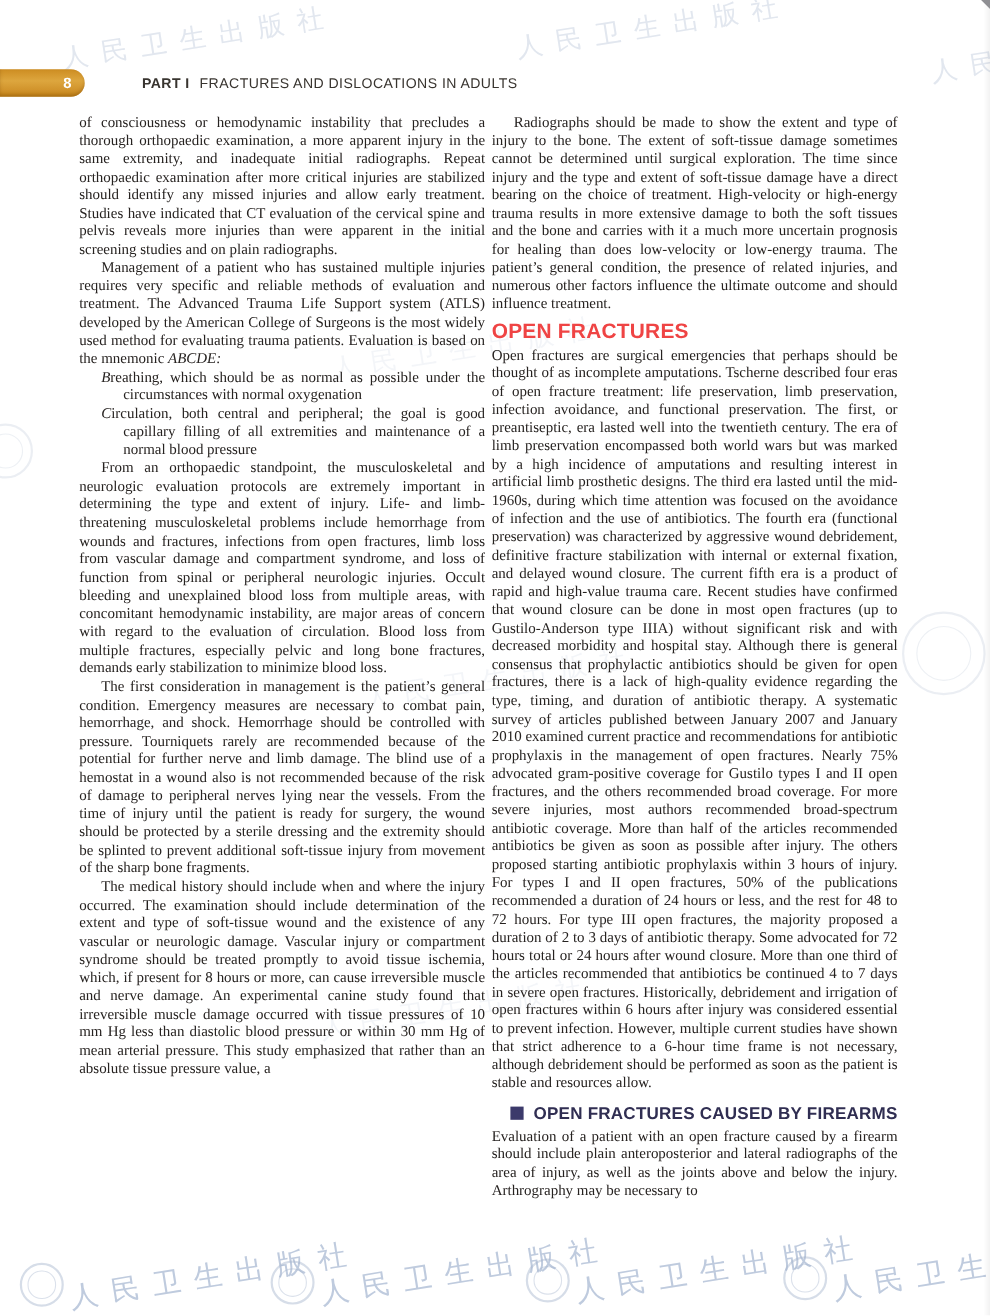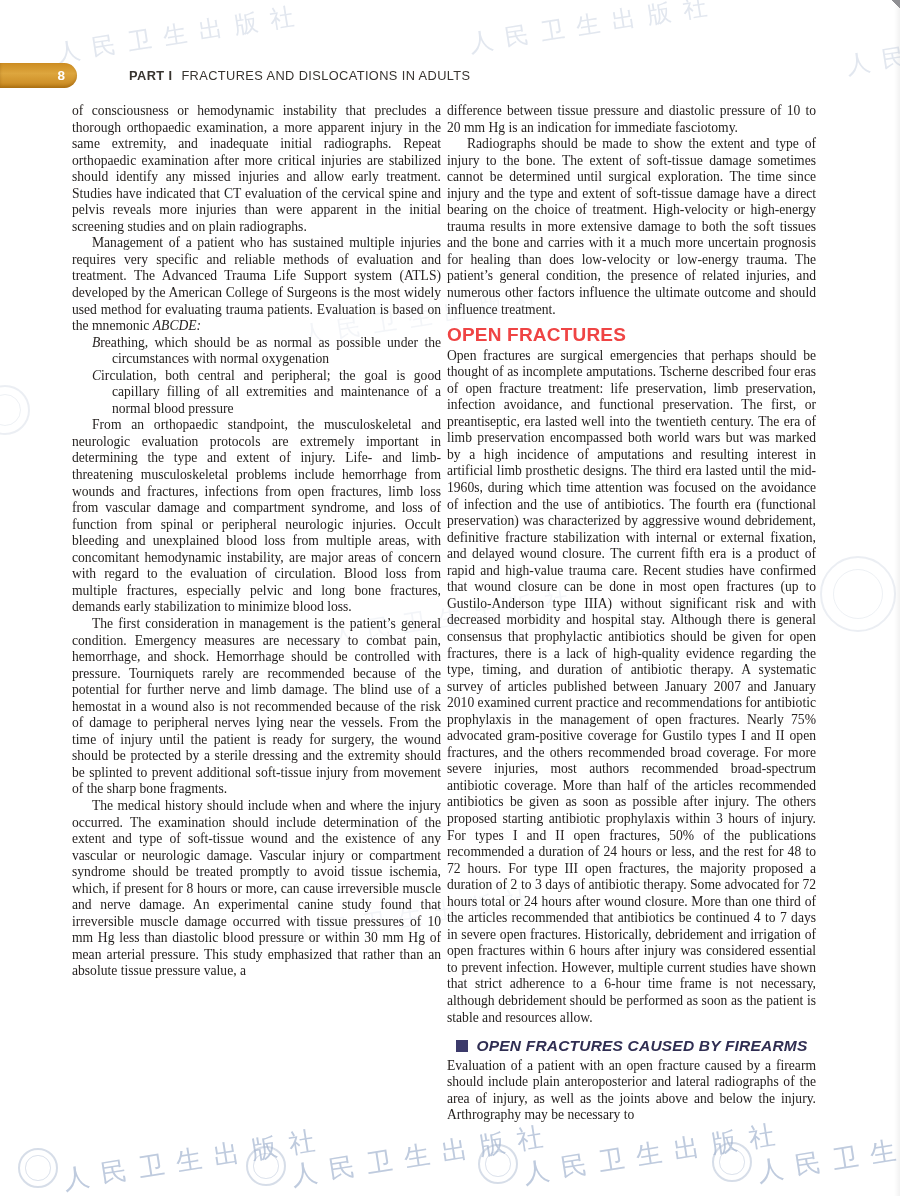--- a/index.html
+++ b/index.html
@@ -68,21 +68,21 @@
   .ital{font-style:italic;}
   .abcde-item{padding-left:40px;text-indent:-20px;}
   h2.section{
     font-family:"Liberation Sans",sans-serif;font-weight:bold;
     color:#ef4444;font-size:19px;letter-spacing:.2px;
     margin:9px 0 4px 0;text-align:left;
   }
   h3.subsection{
     font-family:"Liberation Sans",sans-serif;font-weight:bold;
     color:#302e52;font-size:15.5px;letter-spacing:.2px;
-    margin:12px 0 3px 0;text-align:center;font-style:italic;
+    margin:12px 0 3px 0;text-align:right;
   }
   .square{
     display:inline-block;width:12px;height:12px;
     background:#3c3a6b;margin-right:9px;transform:translateY(1px);
   }
 </style>
 </head>
 <body>
 
 <div class="wm wm-top" style="left:55px;top:18px;">人民卫生出版社</div>
@@ -136,21 +136,20 @@
     <div class="abcde">
       <div class="abcde-item"><span class="ital">B</span><span>reathing, which should be as normal as possible under the circumstances with normal oxygenation</span></div>
       <div class="abcde-item"><span class="ital">C</span><span>irculation, both central and peripheral; the goal is good capillary filling of all extremities and maintenance of a normal blood pressure</span></div>
     </div>
     <p class="indent">From an orthopaedic standpoint, the musculoskeletal and neurologic evaluation protocols are extremely important in determining the type and extent of injury. Life- and limb-threatening musculoskeletal problems include hemorrhage from wounds and fractures, infections from open fractures, limb loss from vascular damage and compartment syndrome, and loss of function from spinal or peripheral neurologic injuries. Occult bleeding and unexplained blood loss from multiple areas, with concomitant hemodynamic instability, are major areas of concern with regard to the evaluation of circulation. Blood loss from multiple fractures, especially pelvic and long bone fractures, demands early stabilization to minimize blood loss.</p>
     <p class="indent">The first consideration in management is the patient’s general condition. Emergency measures are necessary to combat pain, hemorrhage, and shock. Hemorrhage should be controlled with pressure. Tourniquets rarely are recommended because of the potential for further nerve and limb damage. The blind use of a hemostat in a wound also is not recommended because of the risk of damage to peripheral nerves lying near the vessels. From the time of injury until the patient is ready for surgery, the wound should be protected by a sterile dressing and the extremity should be splinted to prevent additional soft-tissue injury from movement of the sharp bone fragments.</p>
     <p class="indent">The medical history should include when and where the injury occurred. The examination should include determination of the extent and type of soft-tissue wound and the existence of any vascular or neurologic damage. Vascular injury or compartment syndrome should be treated promptly to avoid tissue ischemia, which, if present for 8 hours or more, can cause irreversible muscle and nerve damage. An experimental canine study found that irreversible muscle damage occurred with tissue pressures of 10 mm Hg less than diastolic blood pressure or within 30 mm Hg of mean arterial pressure. This study emphasized that rather than an absolute tissue pressure value, a</p>
   </div>
 
   <div class="col">
-    <p>difference between tissue pressure and diastolic pressure of 10 to 20 mm Hg is an indication for immediate fasciotomy.</p>
     <p class="indent">Radiographs should be made to show the extent and type of injury to the bone. The extent of soft-tissue damage sometimes cannot be determined until surgical exploration. The time since injury and the type and extent of soft-tissue damage have a direct bearing on the choice of treatment. High-velocity or high-energy trauma results in more extensive damage to both the soft tissues and the bone and carries with it a much more uncertain prognosis for healing than does low-velocity or low-energy trauma. The patient’s general condition, the presence of related injuries, and numerous other factors influence the ultimate outcome and should influence treatment.</p>
     <h2 class="section">OPEN FRACTURES</h2>
     <p>Open fractures are surgical emergencies that perhaps should be thought of as incomplete amputations. Tscherne described four eras of open fracture treatment: life preservation, limb preservation, infection avoidance, and functional preservation. The first, or preantiseptic, era lasted well into the twentieth century. The era of limb preservation encompassed both world wars but was marked by a high incidence of amputations and resulting interest in artificial limb prosthetic designs. The third era lasted until the mid-1960s, during which time attention was focused on the avoidance of infection and the use of antibiotics. The fourth era (functional preservation) was characterized by aggressive wound debridement, definitive fracture stabilization with internal or external fixation, and delayed wound closure. The current fifth era is a product of rapid and high-value trauma care. Recent studies have confirmed that wound closure can be done in most open fractures (up to Gustilo-Anderson type IIIA) without significant risk and with decreased morbidity and hospital stay. Although there is general consensus that prophylactic antibiotics should be given for open fractures, there is a lack of high-quality evidence regarding the type, timing, and duration of antibiotic therapy. A systematic survey of articles published between January 2007 and January 2010 examined current practice and recommendations for antibiotic prophylaxis in the management of open fractures. Nearly 75% advocated gram-positive coverage for Gustilo types I and II open fractures, and the others recommended broad coverage. For more severe injuries, most authors recommended broad-spectrum antibiotic coverage. More than half of the articles recommended antibiotics be given as soon as possible after injury. The others proposed starting antibiotic prophylaxis within 3 hours of injury. For types I and II open fractures, 50% of the publications recommended a duration of 24 hours or less, and the rest for 48 to 72 hours. For type III open fractures, the majority proposed a duration of 2 to 3 days of antibiotic therapy. Some advocated for 72 hours total or 24 hours after wound closure. More than one third of the articles recommended that antibiotics be continued 4 to 7 days in severe open fractures. Historically, debridement and irrigation of open fractures within 6 hours after injury was considered essential to prevent infection. However, multiple current studies have shown that strict adherence to a 6-hour time frame is not necessary, although debridement should be performed as soon as the patient is stable and resources allow.</p>
     <h3 class="subsection"><span class="square"></span><span>OPEN FRACTURES CAUSED BY FIREARMS</span></h3>
     <p>Evaluation of a patient with an open fracture caused by a firearm should include plain anteroposterior and lateral radiographs of the area of injury, as well as the joints above and below the injury. Arthrography may be necessary to</p>
   </div>
 
 </div>
 
 </body></html>

